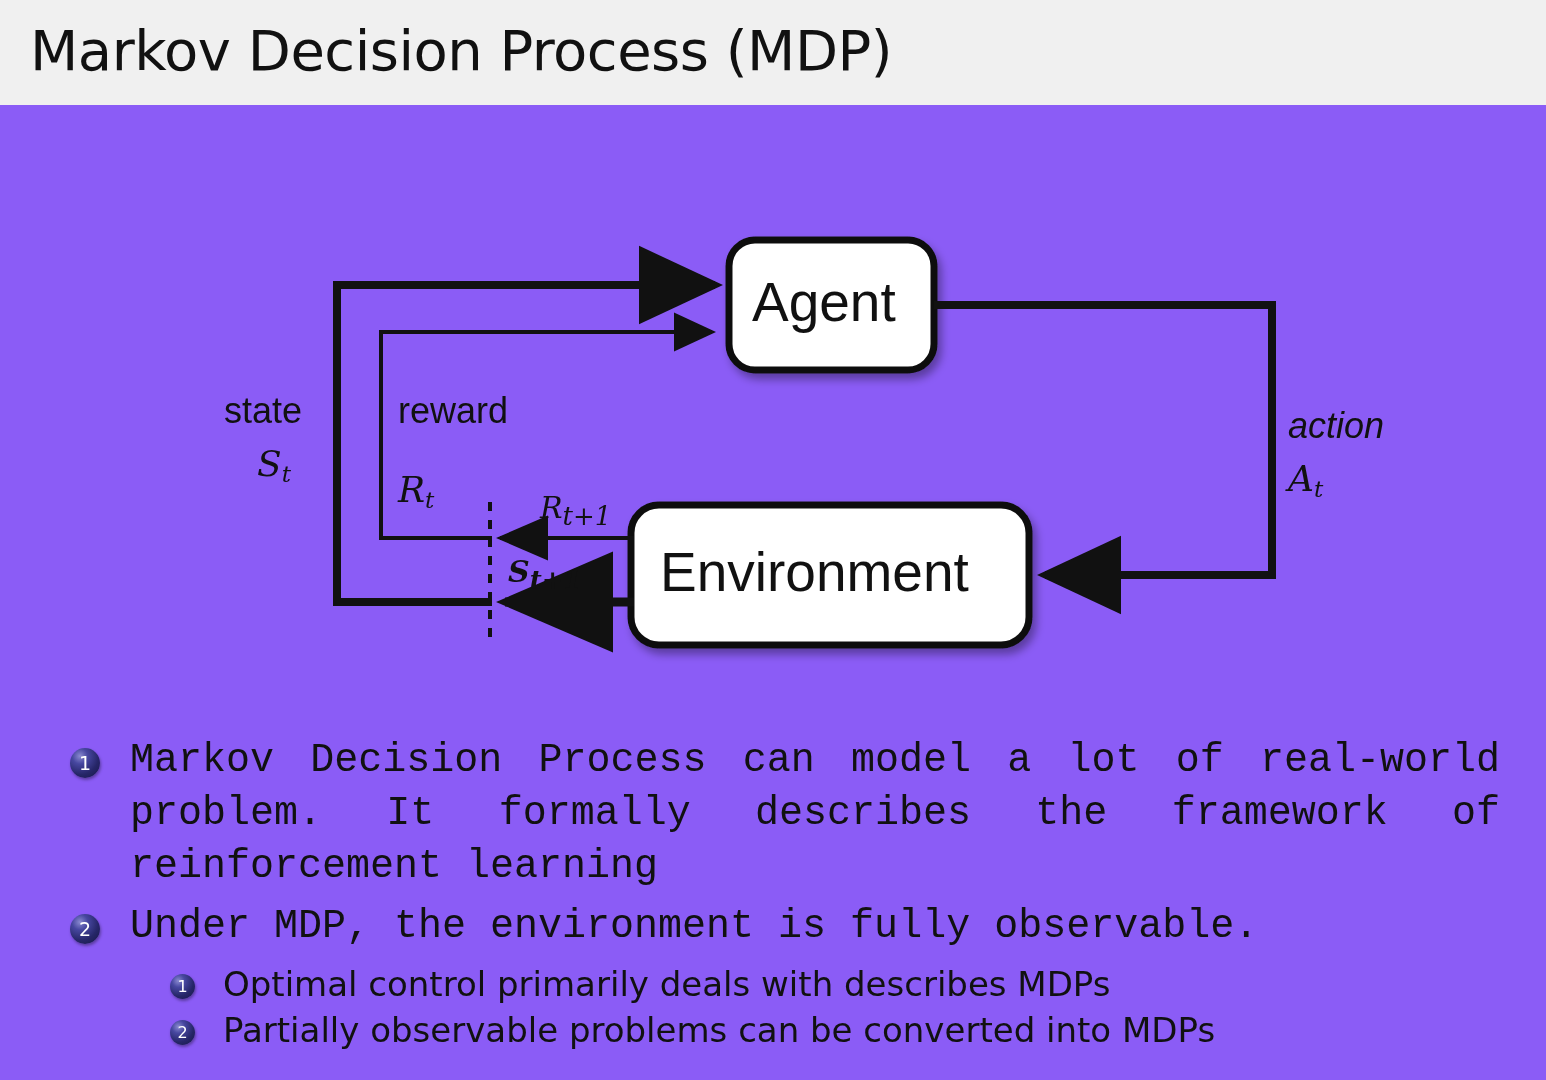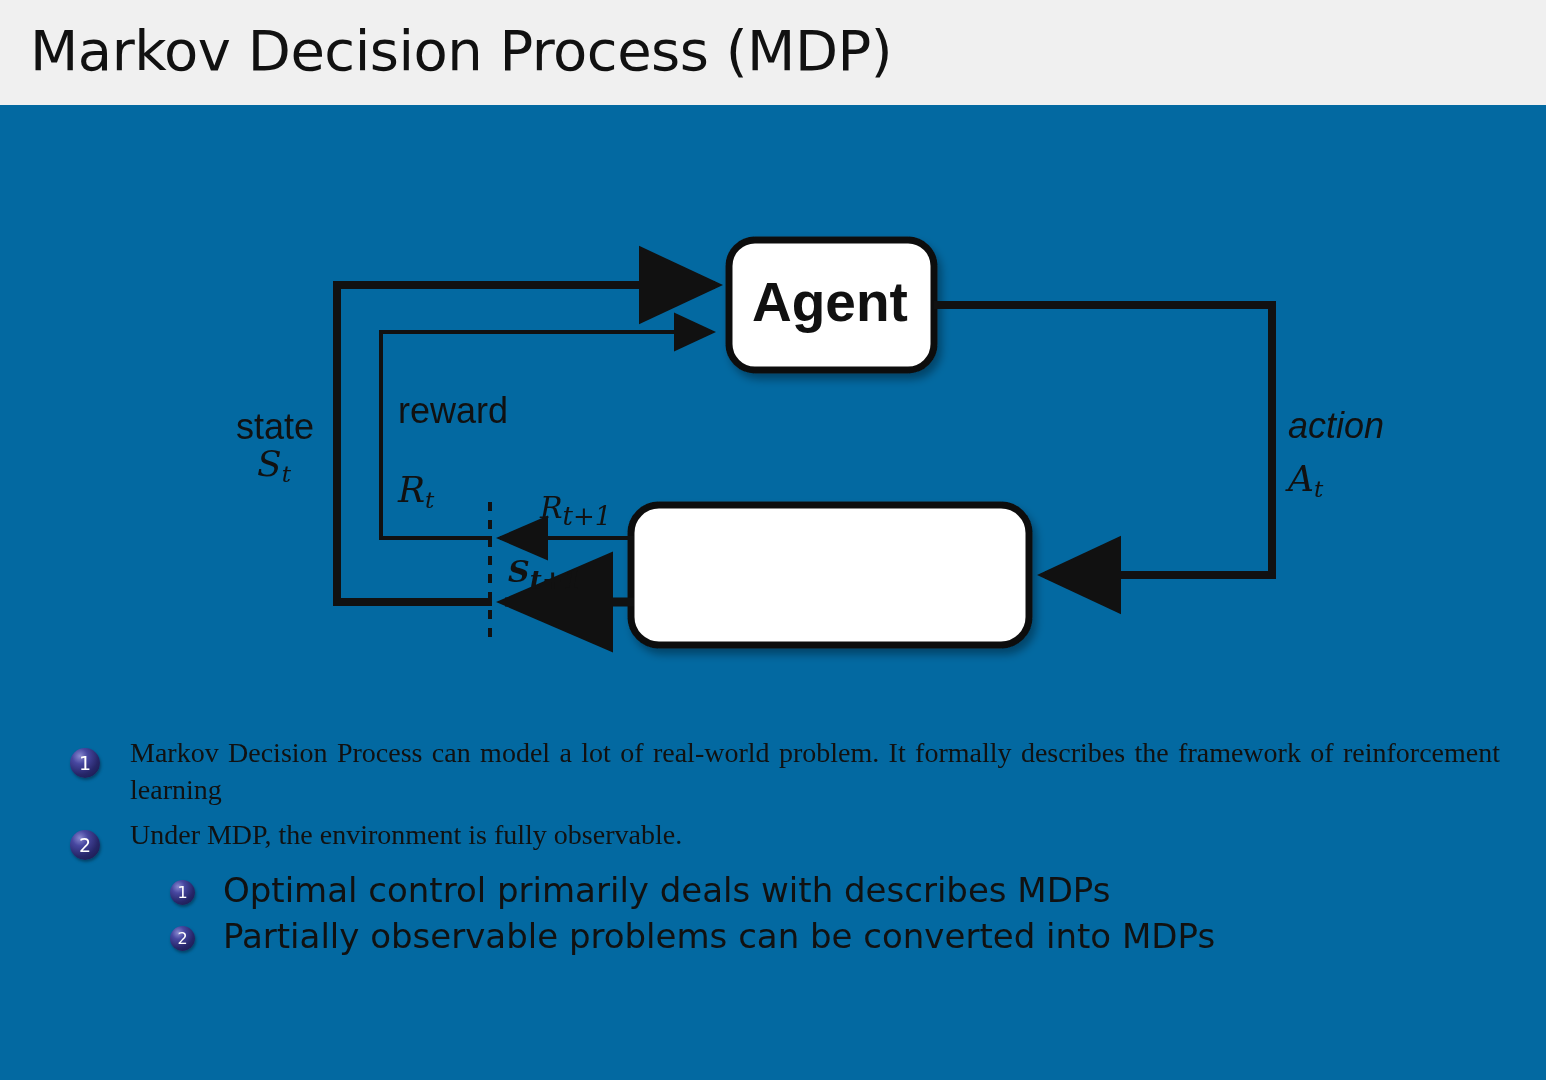--- a/index.html
+++ b/index.html
@@ -8,21 +8,21 @@
     padding: 0;
     background: #ffffff;
   }
   body {
     font-family: "Liberation Sans", sans-serif;
   }
   #slide {
     position: relative;
     width: 1546px;
     height: 1080px;
-    background: #0369a1;
+    background: #8b5cf6;
     overflow: hidden;
   }
 
   
   #title-bar {
     position: absolute;
     left: 0;
     top: 0;
     width: 1546px;
     height: 105px;
@@ -86,21 +86,20 @@
     font-size: 26px;
     vertical-align: -0.28em;
     font-style: italic;
   }
   .box-text {
     position: absolute;
     font-family: "Liberation Sans", sans-serif;
     font-size: 55px;
     color: #111111;
     white-space: nowrap;
-    font-weight: bold;
   }
 
   
   #bullets {
     position: absolute;
     left: 0;
     top: 735px;
     width: 1546px;
   }
   .b-row {
@@ -136,22 +135,22 @@
   }
   .m2 {
     width: 25px;
     height: 25px;
     line-height: 25px;
     font-size: 16px;
     margin-top: 12px;
     margin-right: 28px;
   }
   .b-text1 {
-    font-family: Liberation Serif, serif;
-    font-size: 28px;
+    font-family: Liberation Mono, monospace;
+    font-size: 40px;
     line-height: 1.32;
     color: #111111;
     max-width: 1370px;
     text-align: justify;
     text-justify: inter-word;
   }
   .b-text2 {
     font-family: "DejaVu Sans", sans-serif;
     font-size: 34px;
     line-height: 1.30;
@@ -212,22 +211,23 @@
         <line x1="490" y1="352" x2="490" y2="495" stroke="#111111" stroke-width="4" stroke-dasharray="9 9"></line>
       </g>
 
       <g>
         <path d="M 934 155 L 1272 155 L 1272 425 L 1045 425" fill="none" stroke="#111111" stroke-width="8" stroke-linecap="butt" stroke-linejoin="miter" marker-end="url(#arrowBig)"></path>
       </g>
     </svg>
 
     <div class="box-text" style="left:752px; top:120px;">Agent</div>
 
-
-    <div class="dg-label" style="left:236px; top:240px;margin-top:16px;">state</div>
+    <div class="box-text" style="left:660px; top:390px;">Environment</div>
+
+    <div class="dg-label" style="left:224px; top:240px;">state</div>
     <div class="dg-math" style="left:257px; top:293px;"><span>S</span><span class="sub">t</span></div>
 
     <div class="dg-label" style="left:398px; top:240px;">reward</div>
     <div class="dg-math" style="left:398px; top:293px;margin-top:26px;"><span>R</span><span class="sub">t</span></div>
 
     <div class="dg-label" style="left:1288px; top:255px;font-style:italic;">action</div>
     <div class="dg-math" style="left:1288px; top:308px;"><span>A</span><span class="sub">t</span></div>
 
     <div class="dg-math-sm" style="left:540px; top:340px;"><span>R</span><span class="sub">t+1</span></div>
 

